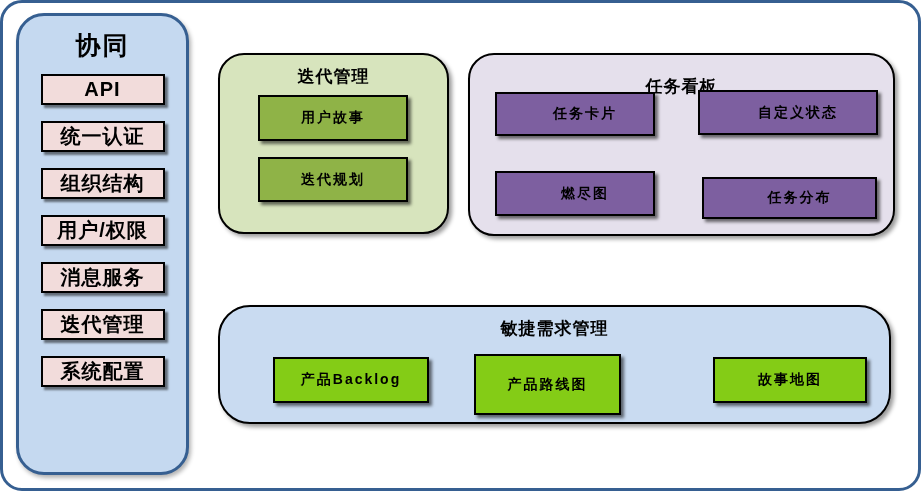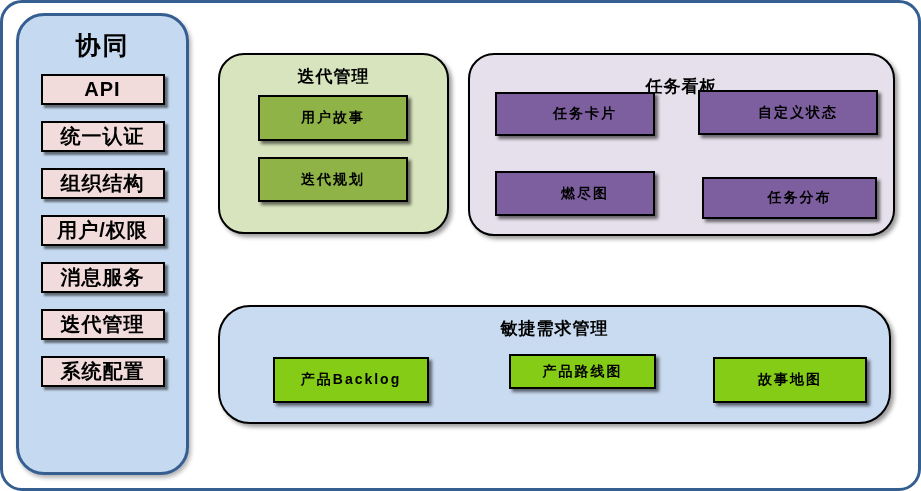--- a/index.html
+++ b/index.html
@@ -93,21 +93,21 @@
   
   .btn.user-story        { left: 38px;  top: 40px;  width: 150px; height: 46px; }
   .btn.iteration-plan    { left: 38px;  top: 102px; width: 150px; height: 45px; }
   
   .btn.task-card         { left: 25px;  top: 37px;  width: 160px; height: 44px; }
   .btn.custom-status     { left: 228px; top: 35px;  width: 180px; height: 45px; }
   .btn.burndown          { left: 25px;  top: 116px; width: 160px; height: 45px; }
   .btn.task-distribution { left: 232px; top: 122px; width: 175px; height: 42px; }
   
   .btn.product-backlog   { left: 53px;  top: 50px;  width: 156px; height: 46px; }
-  .btn.product-roadmap   { left: 289px; top: 47px;  width: 147px; height: 35px; }
+  .btn.product-roadmap   { left: 254px; top: 47px;  width: 147px; height: 61px; }
   .btn.story-map         { left: 493px; top: 50px;  width: 154px; height: 46px; }
 </style>
 </head>
 <body>
 
 <div class="canvas">
 
   <div class="sidebar">
     <div class="sidebar-title">协同</div>
     <div class="side-item first">API</div>

